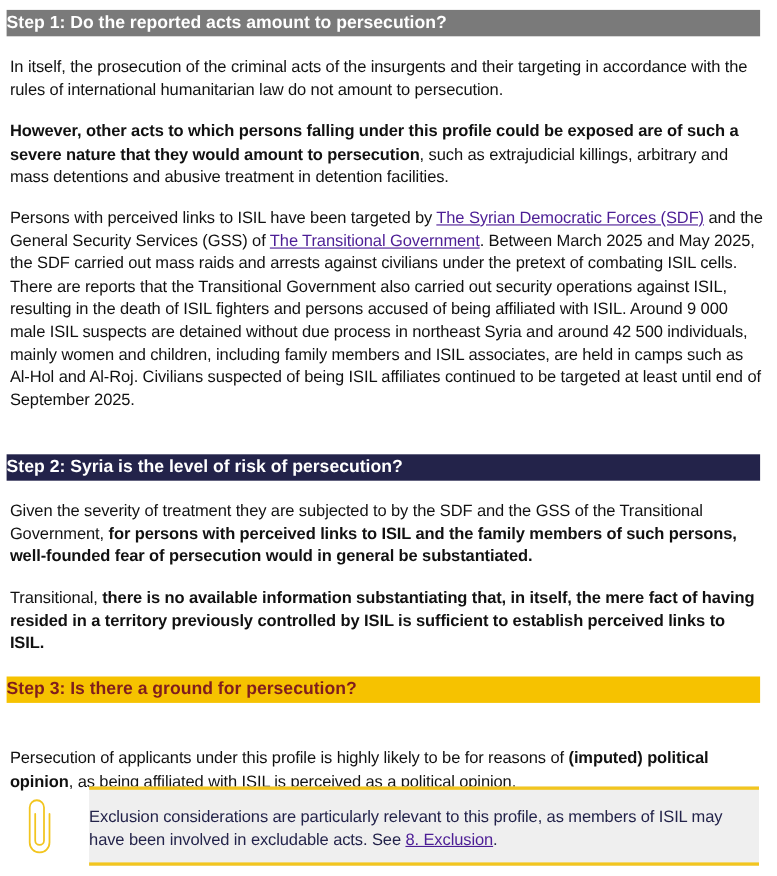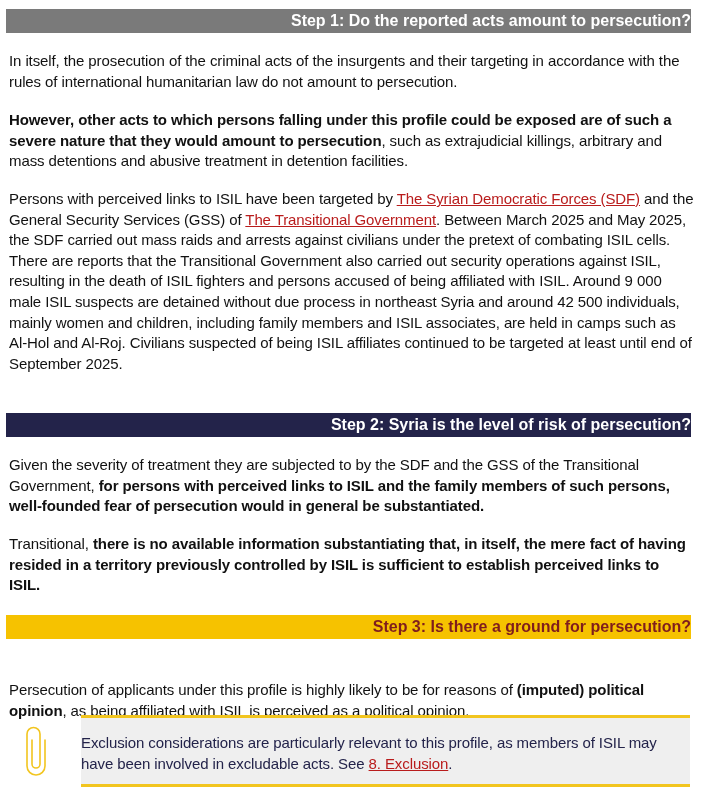--- a/index.html
+++ b/index.html
@@ -3,33 +3,33 @@
 <meta charset="utf-8">
 <style>
   html, body { margin: 0; padding: 0; background: #ffffff; }
   body {
     width: 706px; height: 796px; overflow: hidden; position: relative;
     font-family: "Liberation Sans", sans-serif;
     color: #111111;
   }
   .step-header {
     position: absolute; left: 6px; width: 685px; height: 24px;
-    text-align: right; font-weight: bold; font-size: 16px; line-height: 24px;
+    text-align: left; font-weight: bold; font-size: 16px; line-height: 24px;
     color: #ffffff;
   }
   .step1 { top: 9px; background: #7a7a7a; }
   .step2 { top: 413px; background: #23234a; }
   .step3 { top: 615px; background: #f6c200; color: #7f1d1d; }
   .para {
     position: absolute; left: 9px; width: 685px;
     font-size: 15px; line-height: 20.6px; margin: 0;
     letter-spacing: -0.1px;
   }
   .para b { font-weight: bold; }
-  a.link { color: #b91c1c; text-decoration: underline; }
+  a.link { color: #4c1d95; text-decoration: underline; }
   .callout {
     position: absolute; left: 81px; top: 715px; width: 609px; height: 66px;
     background: #efefef;
     border-top: 3px solid #f2c51f; border-bottom: 3px solid #f2c51f;
   }
   .callout-text {
     position: absolute; left: 0; top: 15px; width: 600px;
     font-size: 15px; line-height: 20.6px; color: #23234a; margin: 0;
     letter-spacing: -0.1px;
   }

